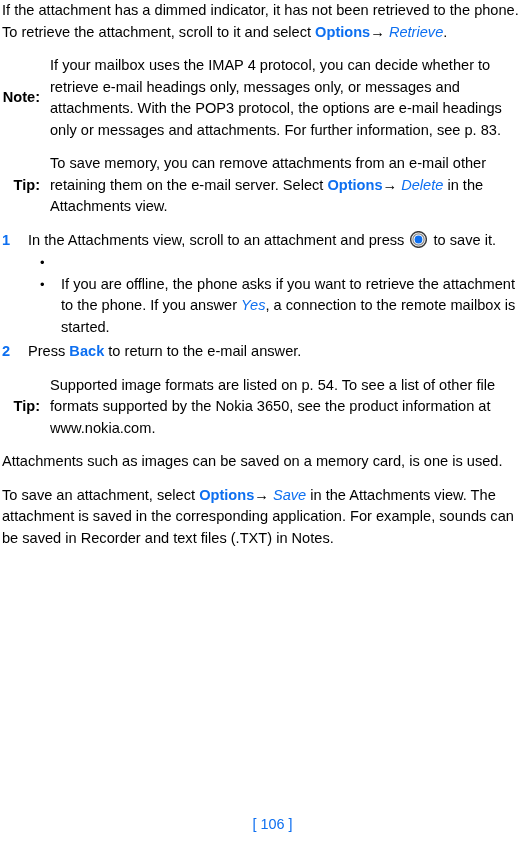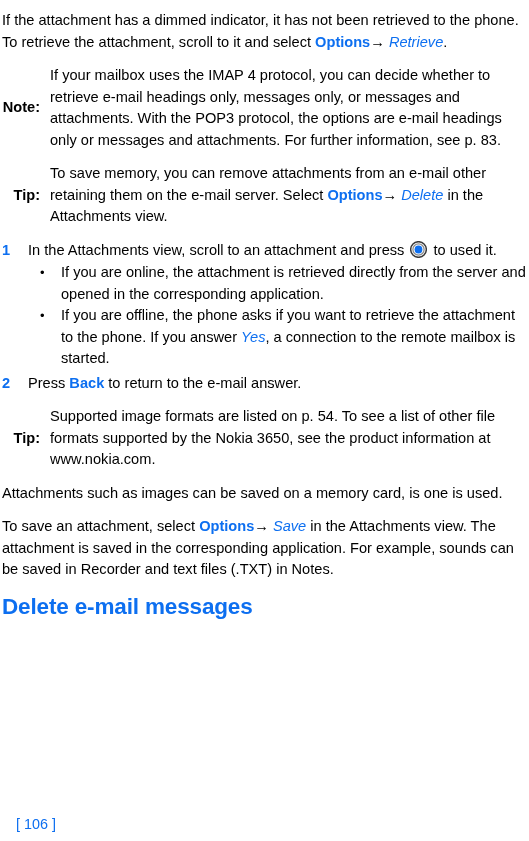--- a/index.html
+++ b/index.html
@@ -12,21 +12,21 @@
     height: 841px;
     font-family: "Liberation Sans", sans-serif;
     color: #000000;
     -webkit-font-smoothing: antialiased;
   }
   .page {
     position: relative;
     width: 529px;
     height: 841px;
     box-sizing: border-box;
-    padding: 10px 2px;
+    padding: 0 2px;
     overflow: hidden;
   }
 
   
   .para {
     font-size: 14.6px;
     line-height: 21.5px;
     margin: 0 0 12px 0;
     text-align: left;
   }
@@ -130,20 +130,21 @@
     vertical-align: -3px;
     margin: 0 2px;
   }
 
   
   .pagenum {
     position: absolute;
     left: 16px;
     right: 0;
     bottom: 9px;
+    text-align: center;
     font-size: 14.4px;
     color: #0d6ff0;
   }
 </style>
 </head>
 <body>
 
 <div class="page">
 
   <p class="para"><span>If the attachment has a dimmed indicator, it has not been retrieved to the phone. To retrieve the attachment, scroll to it and select </span><span class="kw">Options</span><span class="arr">→</span> <span class="it">Retrieve</span><span>.</span></p>
@@ -158,26 +159,25 @@
     <div class="body"><span>To save memory, you can remove attachments from an e-mail other retaining them on the e-mail server. Select </span><span class="kw">Options</span><span class="arr">→</span> <span class="it">Delete</span><span> in the Attachments view.</span></div>
   </div>
 
 
   <div class="step">
     <div class="num">1</div>
     <div class="body"><span>In the Attachments view, scroll to an attachment and press</span>&nbsp;<span class="joy"><svg viewBox="0 0 20 20" width="17" height="17" aria-hidden="true">
             <circle cx="10" cy="10" r="9.2" fill="none" stroke="#3a3a3a" stroke-width="1.7"></circle>
             <circle cx="10" cy="10" r="6.6" fill="none" stroke="#8c8c8c" stroke-width="1.5"></circle>
             <circle cx="10" cy="10" r="4.6" fill="#0d6ff0"></circle>
-          </svg></span>&nbsp;<span>to used it.</span></div>
+          </svg></span>&nbsp;<span>to save it.</span></div>
   </div>
 
   <div class="bul">
     <div class="dot">•</div>
-    <div class="body">If you are online, the attachment is retrieved directly from the server and opened in the corresponding application.</div>
   </div>
 
   <div class="bul">
     <div class="dot">•</div>
     <div class="body"><span>If you are offline, the phone asks if you want to retrieve the attachment to the phone. If you answer </span><span class="it">Yes</span><span>, a connection to the remote mailbox is started.</span></div>
   </div>
 
   <div class="step" style="margin-top:3px;margin-bottom:12px;">
     <div class="num">2</div>
     <div class="body"><span>Press </span><span class="kw">Back</span><span> to return to the e-mail answer.</span></div>
@@ -186,18 +186,17 @@
   <div class="labelled">
     <div class="lbl">Tip:</div>
     <div class="body">Supported image formats are listed on p. 54. To see a list of other file formats supported by the Nokia 3650, see the product information at www.nokia.com.</div>
   </div>
 
 
   <p class="para">Attachments such as images can be saved on a memory card, is one is used.</p>
 
   <p class="para"><span>To save an attachment, select </span><span class="kw">Options</span><span class="arr">→</span> <span class="it">Save</span><span> in the Attachments view. The attachment is saved in the corresponding application. For example, sounds can be saved in Recorder and text files (.TXT) in Notes.</span></p>
 
-  <div class="h-blue">Delete e-mail messages</div>
 
 
   <div class="pagenum">[ 106 ]</div>
 
 </div>
 
 </body></html>

